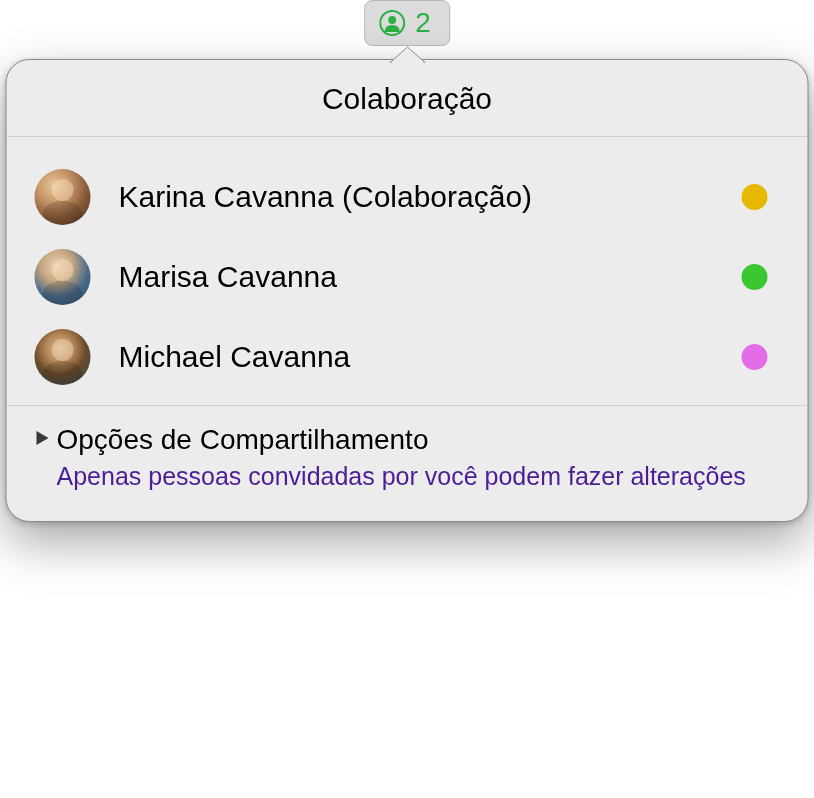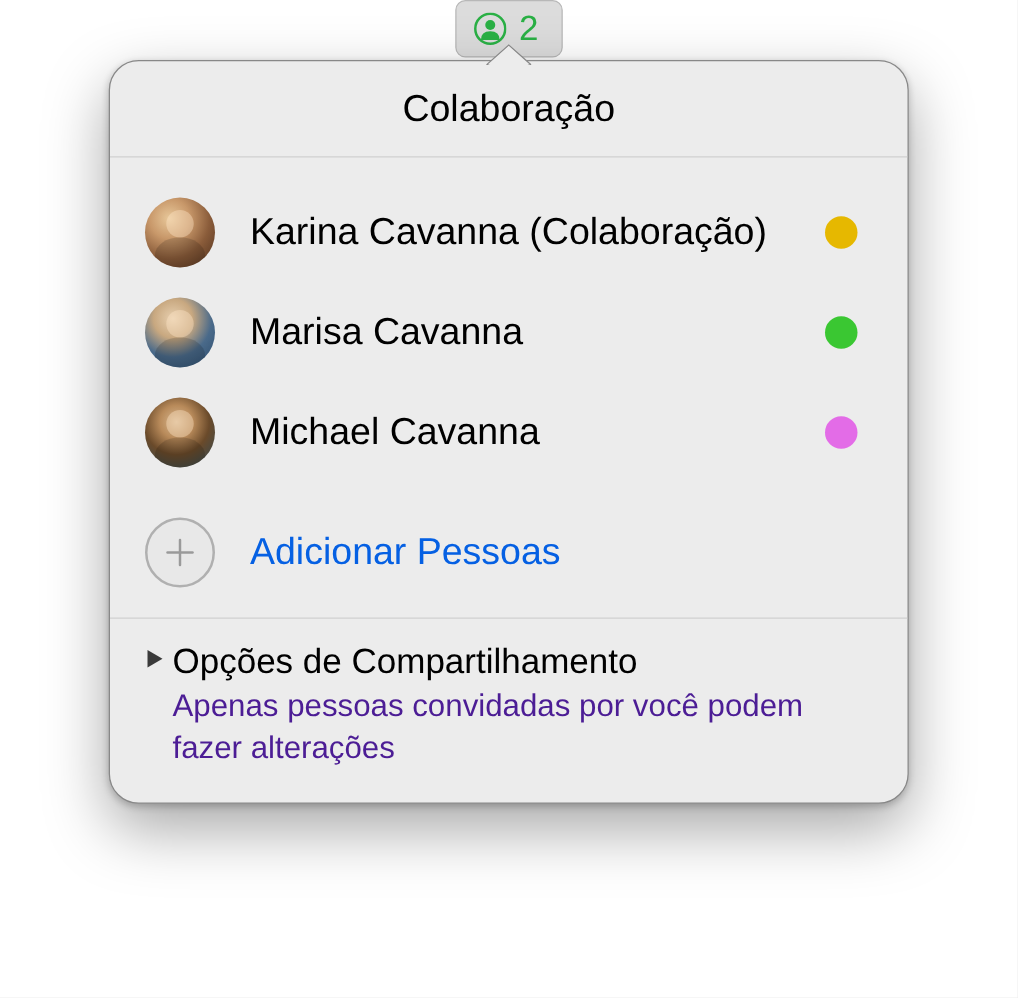--- a/index.html
+++ b/index.html
@@ -35,24 +35,24 @@
       align-items: center;
       justify-content: center;
     }
     .toolbar-button .count {
       color: #2ab045;
       font-size: 28px;
       font-weight: 400;
     }
     .popover-container {
       position: absolute;
-      top: 48px;
+      top: 59px;
       left: 50%;
       transform: translateX(-50%);
-      width: 640px;
+      width: 803px;
     }
     .popover-arrow {
       position: absolute;
       top: -14px;
       left: 50%;
       transform: translateX(-50%);
       z-index: 2;
     }
     .popover {
       background: #ececec;
@@ -223,29 +223,20 @@
       </div>
 
       <div class="participant-row">
         <div class="avatar avatar-2"></div>
         <div class="participant-name">Michael Cavanna</div>
         <div class="status-dot" style="background:#e36ce7"></div>
       </div>
 
     </div>
 
-    <div class="add-people-row">
-      <div class="plus-circle">
-        <svg width="28" height="28" viewBox="0 0 28 28">
-          <line x1="14" y1="4" x2="14" y2="24" stroke="#9a9a9a" stroke-width="2" stroke-linecap="round"></line>
-          <line x1="4" y1="14" x2="24" y2="14" stroke="#9a9a9a" stroke-width="2" stroke-linecap="round"></line>
-        </svg>
-      </div>
-      <div class="add-people-label">Adicionar Pessoas</div>
-    </div>
 
     <div class="share-options">
       <div class="disclosure-triangle">
         <svg width="16" height="18" viewBox="0 0 16 18">
           <path d="M 2 2 L 14 9 L 2 16 Z" fill="#3a3a3a"></path>
         </svg>
       </div>
       <div class="share-options-text">
         <div class="share-options-title">Opções de Compartilhamento</div>
         <div class="share-options-subtitle">Apenas pessoas convidadas por você podem fazer alterações</div>

